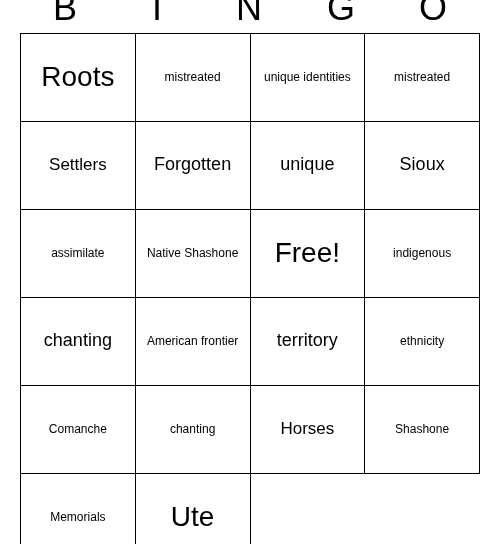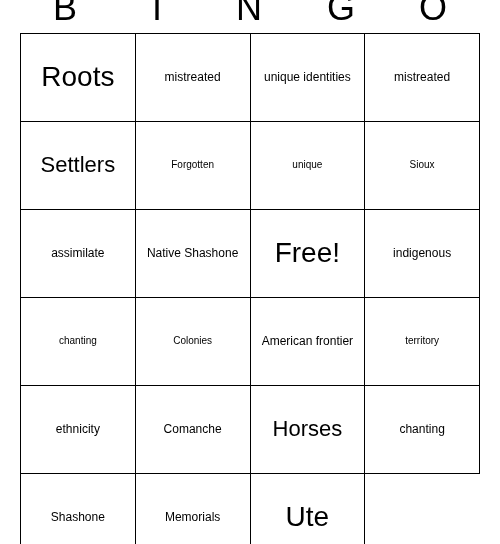--- a/index.html
+++ b/index.html
@@ -56,25 +56,25 @@
 
     .cell-text {
       line-height: 1.2;
     }
 
     .size-xl {
       font-size: 28px;
     }
 
     .size-lg {
-      font-size: 22px;
+      font-size: 17px;
     }
 
     .size-md {
-      font-size: 10px;
+      font-size: 18px;
     }
 
     .size-sm {
       font-size: 12px;
     }
   </style>
 </head>
 <body>
 
 <div class="bingo-container">
@@ -119,39 +119,36 @@
       <div class="bingo-cell">
         <span class="cell-text size-xl">Free!</span>
       </div>
       <div class="bingo-cell">
         <span class="cell-text size-sm">indigenous</span>
       </div>
       <div class="bingo-cell">
         <span class="cell-text size-md">chanting</span>
       </div>
       <div class="bingo-cell">
-        <span class="cell-text size-md">Colonies</span>
-      </div>
-      <div class="bingo-cell">
         <span class="cell-text size-sm">American frontier</span>
       </div>
       <div class="bingo-cell">
         <span class="cell-text size-md">territory</span>
       </div>
       <div class="bingo-cell">
         <span class="cell-text size-sm">ethnicity</span>
       </div>
       <div class="bingo-cell">
         <span class="cell-text size-sm">Comanche</span>
       </div>
       <div class="bingo-cell">
-        <span class="cell-text size-lg">Horses</span>
+        <span class="cell-text size-sm">chanting</span>
       </div>
       <div class="bingo-cell">
-        <span class="cell-text size-sm">chanting</span>
+        <span class="cell-text size-lg">Horses</span>
       </div>
       <div class="bingo-cell">
         <span class="cell-text size-sm">Shashone</span>
       </div>
       <div class="bingo-cell">
         <span class="cell-text size-sm">Memorials</span>
       </div>
       <div class="bingo-cell">
         <span class="cell-text size-xl">Ute</span>
       </div>

